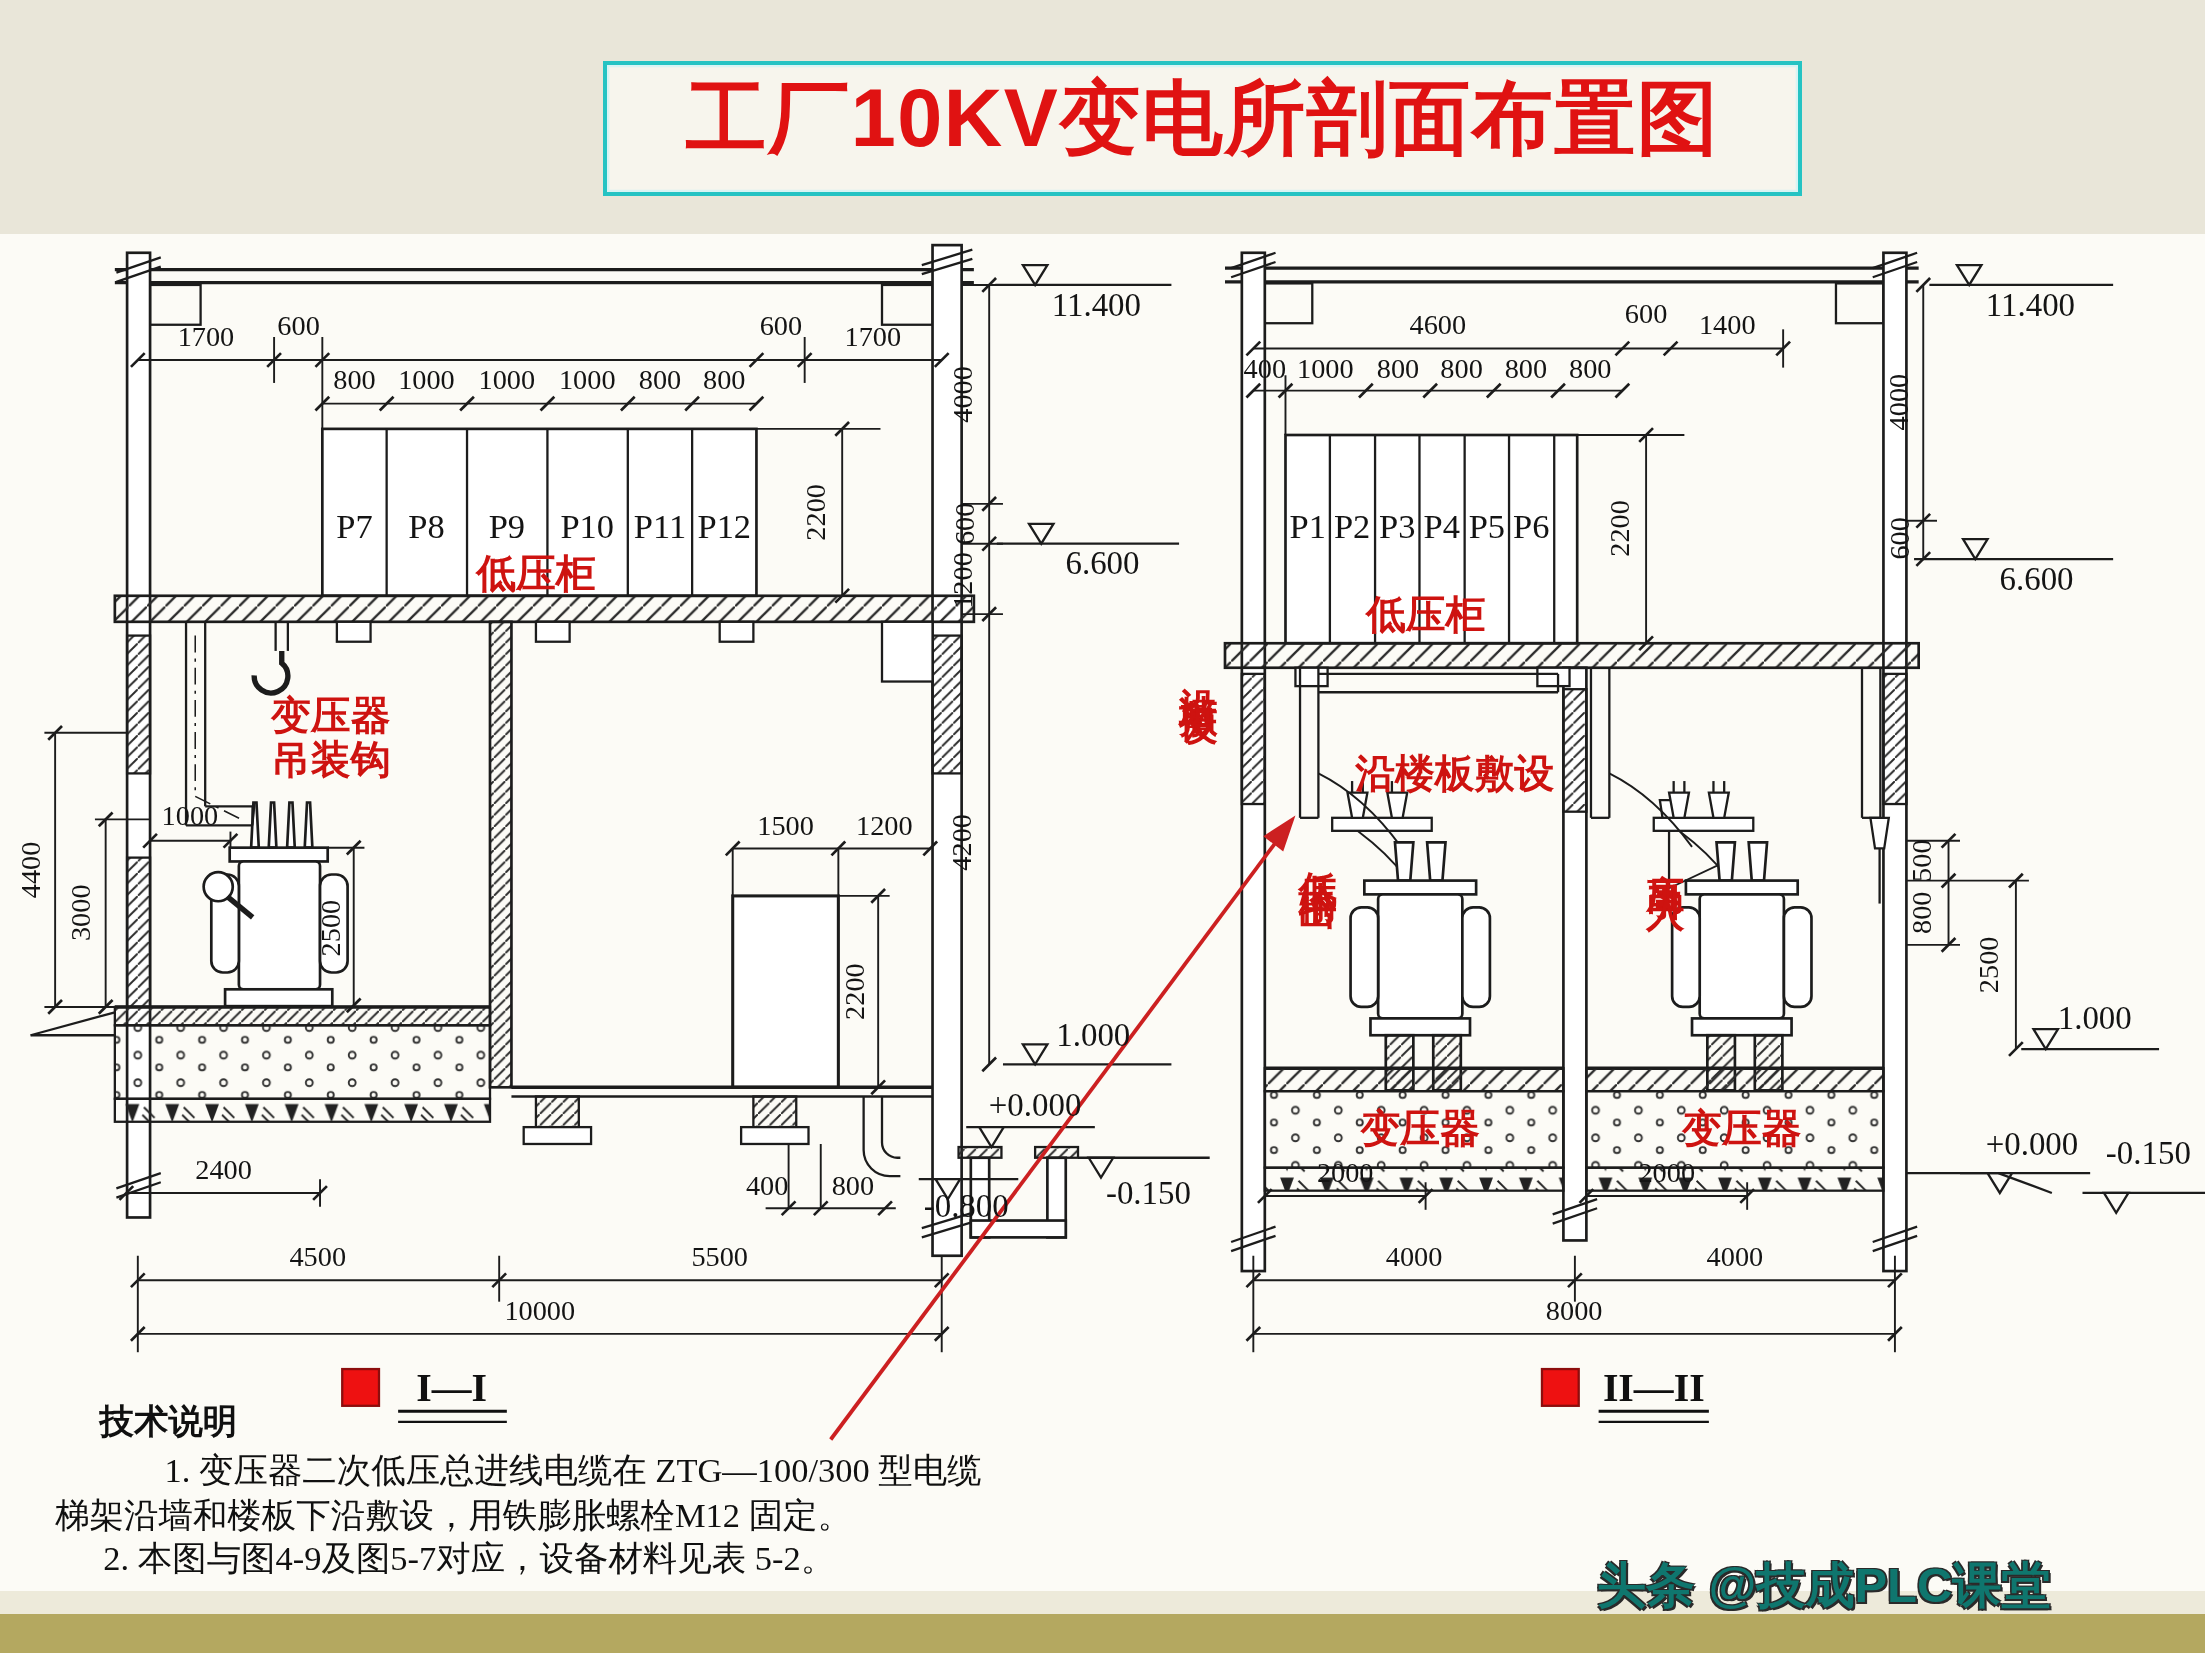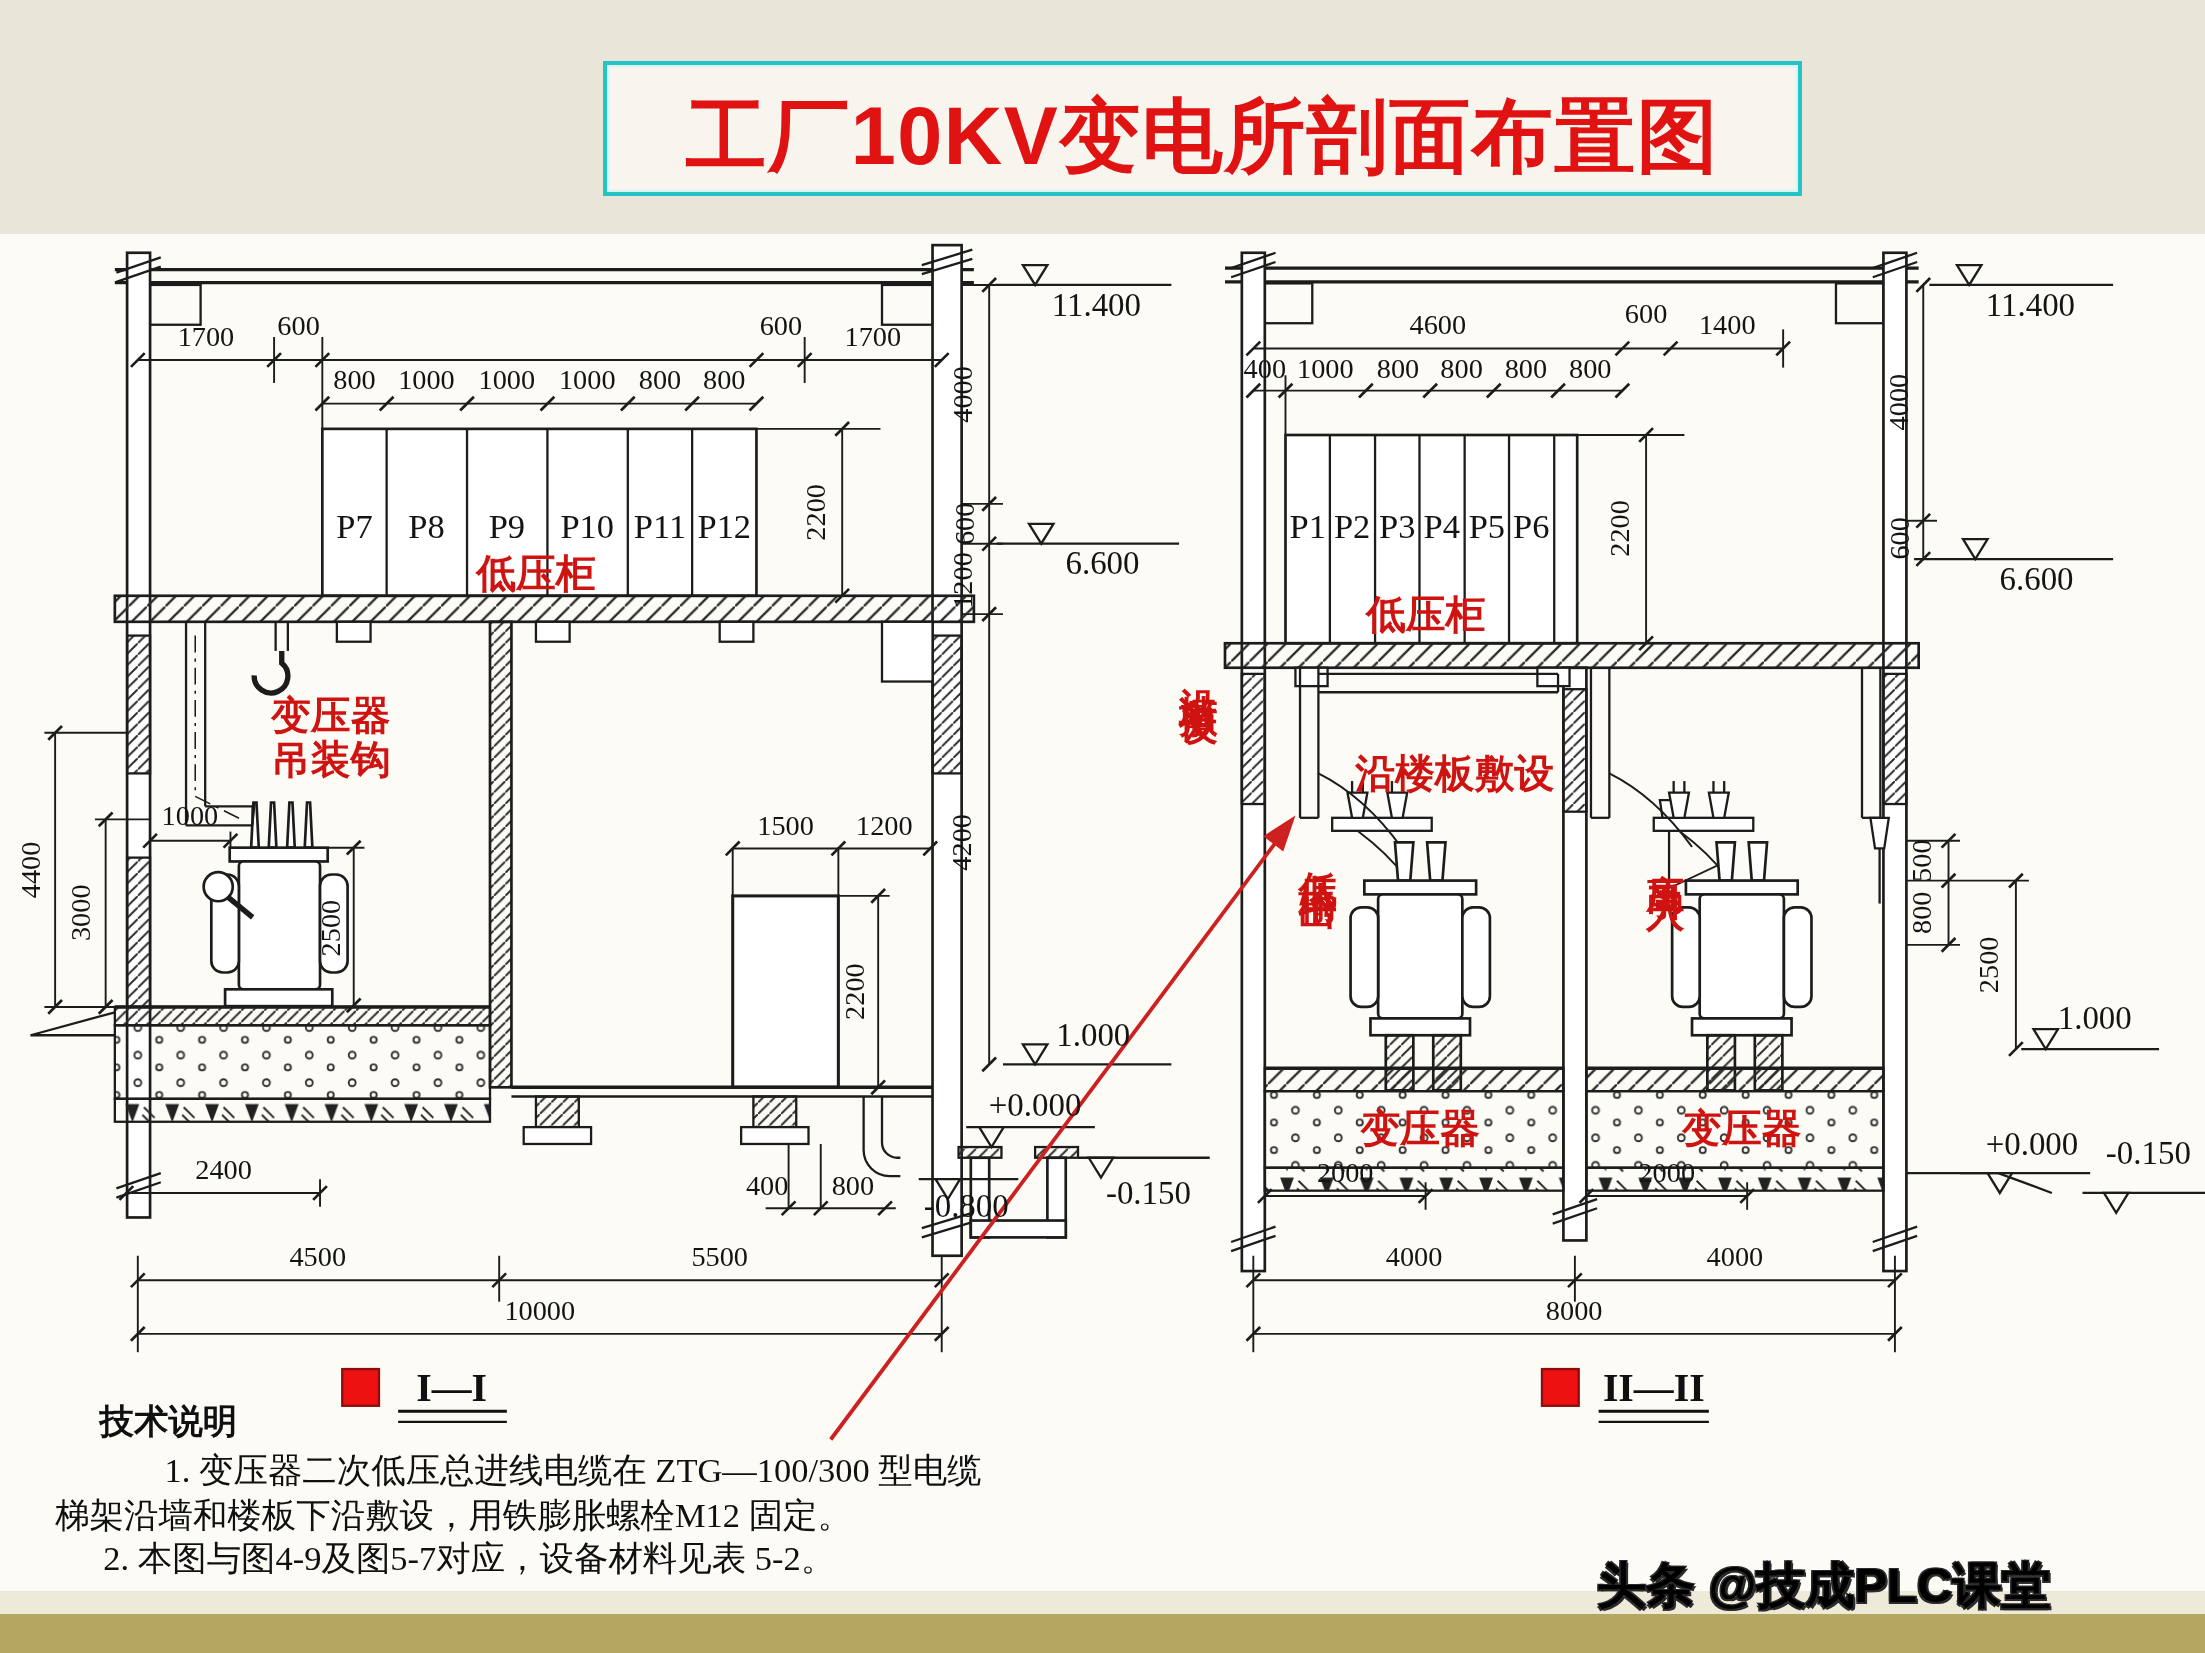--- a/index.html
+++ b/index.html
@@ -1,23 +1,23 @@
 <!DOCTYPE html>
 <html style="font-size:12.3px"><head>
 <meta charset="utf-8">
 <style>
   html,body{margin:0;padding:0;}
   body{width:2205px;height:1654px;position:relative;background:#e9e6d9;font-family:"Liberation Sans",sans-serif;overflow:hidden;}
   #paper{position:absolute;left:0;top:234px;width:2205px;height:1357px;background:#fcfbf6;}
   #band-light{position:absolute;left:0;top:1591px;width:2205px;height:23px;background:#edeada;}
   #band-khaki{position:absolute;left:0;top:1614px;width:2205px;height:40px;background:#b4a860;}
   #title-box{position:absolute;left:603px;top:61px;width:1191px;height:127px;background:#f7f5ed;
-    border:4.6px solid #25c3c3;box-shadow:0 0 0 2.3px #d8f4f4 inset;display:flex;align-items:flex-end;justify-content:center;}
+    border:4.6px solid #25c3c3;box-shadow:0 0 0 2.3px #d8f4f4 inset;display:flex;align-items:flex-start;justify-content:center;}
   #title-box span{font-size:81px;font-weight:800;color:#e01212;letter-spacing:1.5px;font-family:"Liberation Sans",sans-serif;}
-  #watermark{position:absolute;left:1597px;top:1553px;font-size:49px;font-weight:700;color:#000000;
+  #watermark{position:absolute;left:1597px;top:1553px;font-size:49px;font-weight:700;color:#0f766e;
     text-shadow:2.3px 2.3px 0 #2a2a2a,-1.5px -1.5px 0 #2a2a2a,1.5px -1.5px 0 #2a2a2a,-1.5px 1.5px 0 #2a2a2a;}
   svg{position:absolute;left:0;top:0;}
   svg text{stroke:none;}
   .d  {font:37px "Liberation Serif",serif;fill:#141414;text-anchor:middle;}
   .lv {font:43px "Liberation Serif",serif;fill:#141414;text-anchor:middle;}
   .pp {font:45px "Liberation Serif",serif;fill:#141414;text-anchor:middle;}
   .rc {font:700 52px "Liberation Sans",sans-serif;fill:#ce1310;text-anchor:middle;}
   .rcv{font:700 50px "Liberation Sans",sans-serif;fill:#ce1310;writing-mode:vertical-rl;letter-spacing:8px;}
   .note{font:45px "Liberation Serif",serif;fill:#101010;}
   .sec {font:700 52px "Liberation Serif",serif;fill:#101010;text-anchor:middle;}

